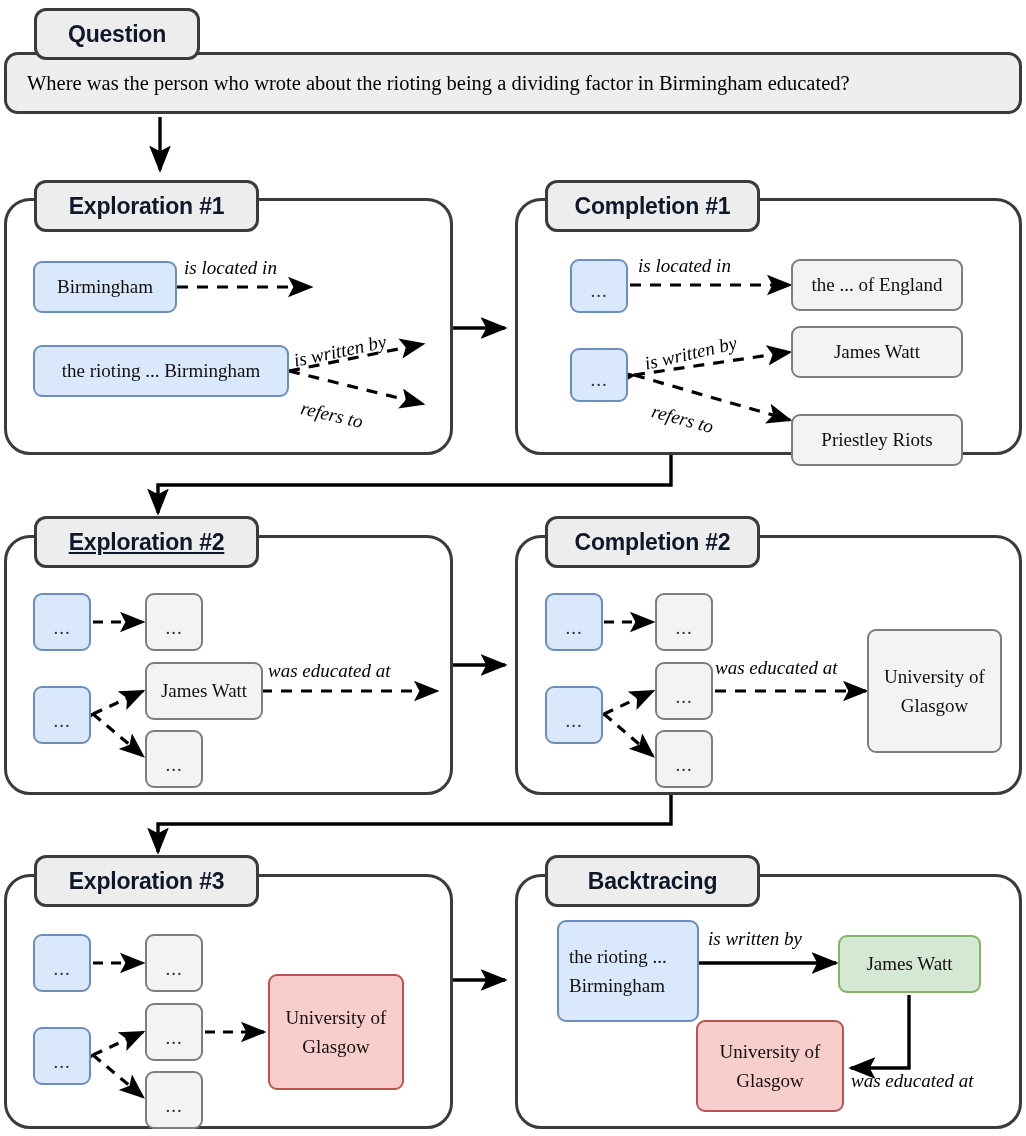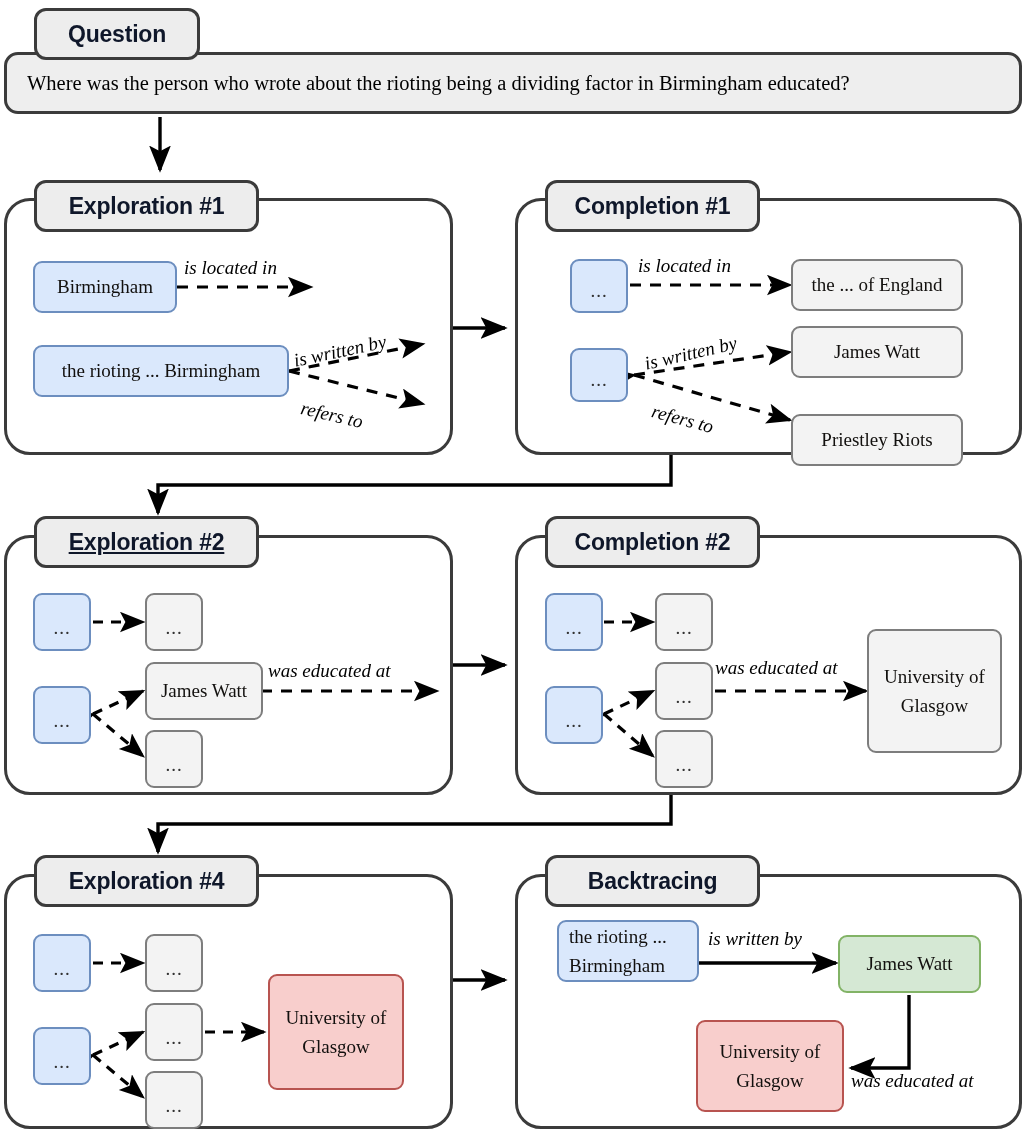--- a/index.html
+++ b/index.html
@@ -198,36 +198,36 @@
   <div class="node n-gray n-dots" style="left:655px; top:593px; width:58px; height:58px; align-items:flex-end; padding-bottom:7px;">...</div>
   <div class="node n-gray n-dots" style="left:655px; top:662px; width:58px; height:58px; align-items:flex-end; padding-bottom:7px;">...</div>
   <div class="node n-gray n-dots" style="left:655px; top:730px; width:58px; height:58px; align-items:flex-end; padding-bottom:7px;">...</div>
 
   <div class="node n-gray" style="left:867px; top:629px; width:135px; height:124px; white-space:pre-line;">University of
 Glasgow</div>
 
   <div class="elabel" style="left:715px; top:657px;">was educated at</div>
 
   <div class="panel" style="left:4px; top:874px; width:449px; height:255px;"></div>
-  <div class="tab" style="left:34px; top:855px; width:225px; height:52px;">Exploration #4</div>
+  <div class="tab" style="left:34px; top:855px; width:225px; height:52px;">Exploration #3</div>
 
   <div class="node n-blue n-dots" style="left:33px; top:934px; width:58px; height:58px; align-items:flex-end; padding-bottom:7px;">...</div>
   <div class="node n-blue n-dots" style="left:33px; top:1027px; width:58px; height:58px; align-items:flex-end; padding-bottom:7px;">...</div>
 
   <div class="node n-gray n-dots" style="left:145px; top:934px; width:58px; height:58px; align-items:flex-end; padding-bottom:7px;">...</div>
   <div class="node n-gray n-dots" style="left:145px; top:1003px; width:58px; height:58px; align-items:flex-end; padding-bottom:7px;">...</div>
   <div class="node n-gray n-dots" style="left:145px; top:1071px; width:58px; height:58px; align-items:flex-end; padding-bottom:7px;">...</div>
 
   <div class="node n-red" style="left:268px; top:974px; width:136px; height:116px; white-space:pre-line;">University of
 Glasgow</div>
 
   <div class="panel" style="left:515px; top:874px; width:507px; height:255px;"></div>
   <div class="tab" style="left:545px; top:855px; width:215px; height:52px;">Backtracing</div>
 
-  <div class="node n-blue" style="left:557px; top:920px; width:142px; height:62px; white-space:pre-line; text-align:left; justify-content:flex-start; padding-left:10px;">the rioting ...
+  <div class="node n-blue" style="left:557px; top:920px; width:142px; height:102px; white-space:pre-line; text-align:left; justify-content:flex-start; padding-left:10px;">the rioting ...
 Birmingham</div>
 
   <div class="node n-green" style="left:838px; top:935px; width:143px; height:58px;">James Watt</div>
 
   <div class="node n-red" style="left:696px; top:1020px; width:148px; height:92px; white-space:pre-line;">University of
 Glasgow</div>
 
   <div class="elabel" style="left:708px; top:928px;">is written by</div>
   <div class="elabel" style="left:851px; top:1070px;">was educated at</div>
 

